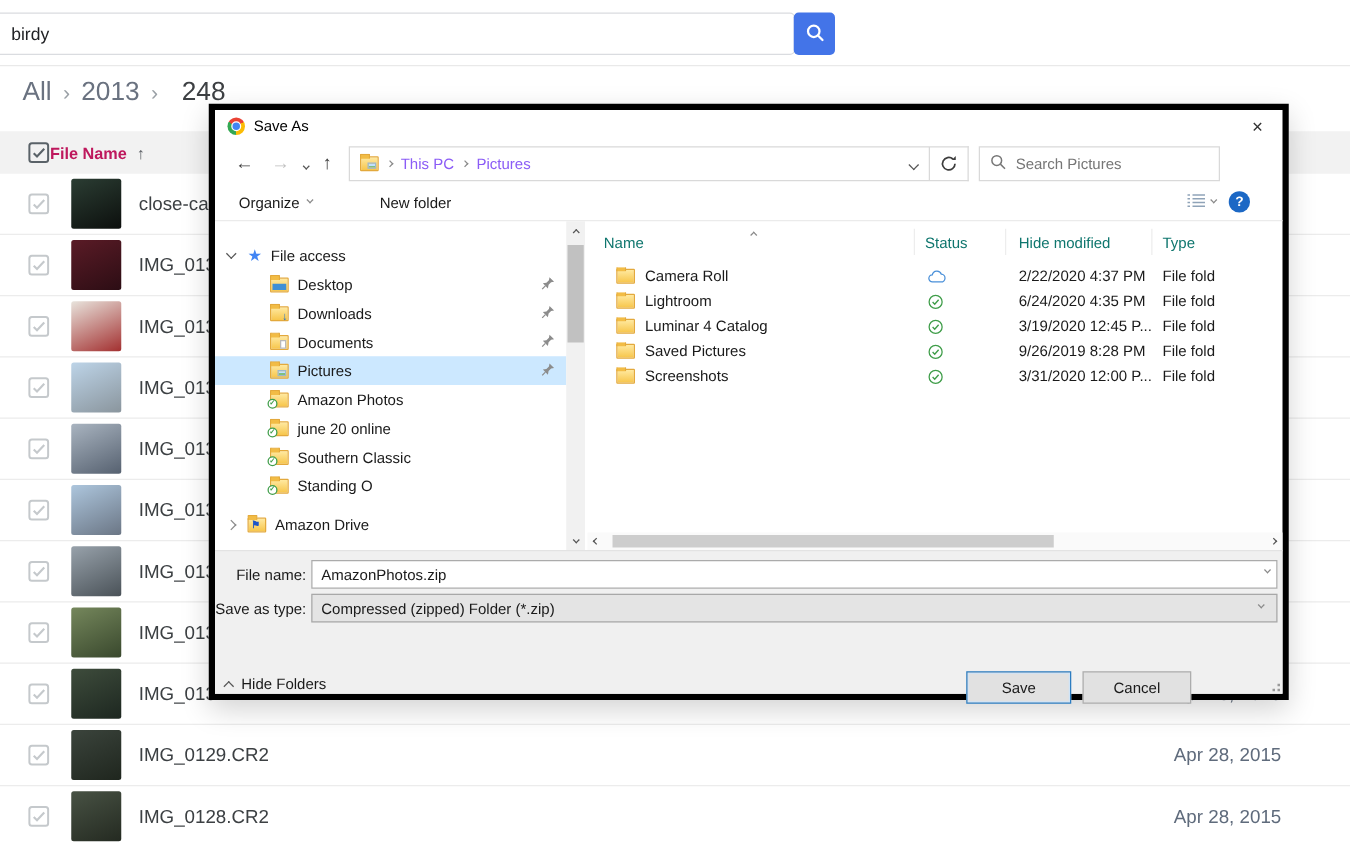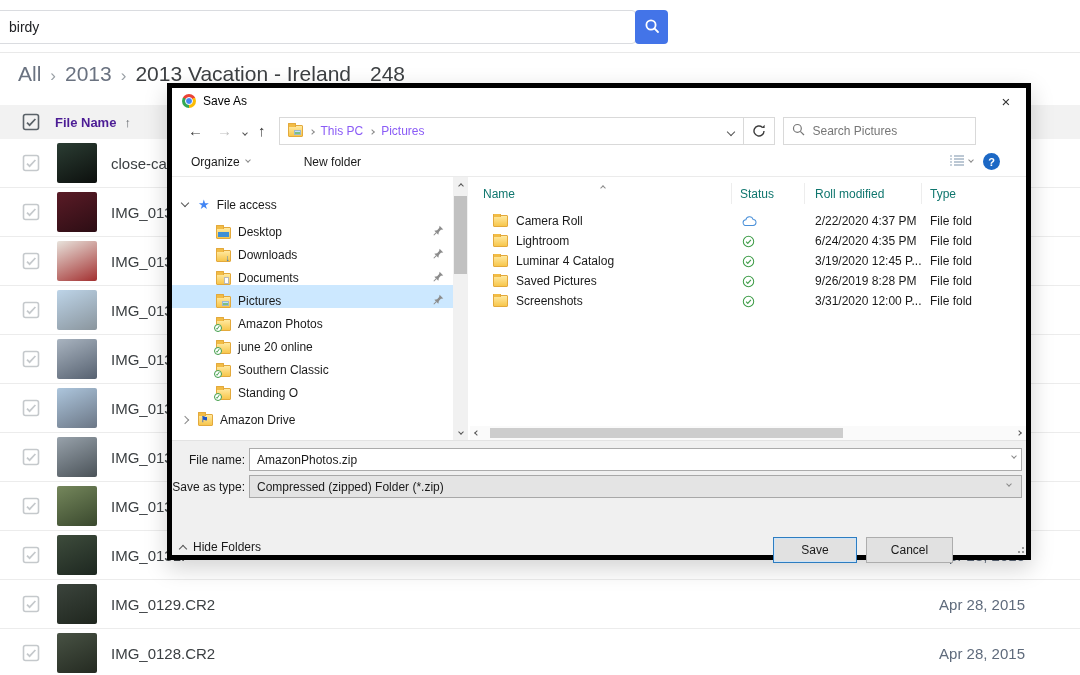--- a/index.html
+++ b/index.html
@@ -20,21 +20,21 @@
   .breadcrumb { position:absolute; top:62px; left:18px; display:flex;
     align-items:baseline; gap:9px; font-size:21px; white-space:nowrap; }
   .crumb-link { color:#6a7280; }
   .crumb-sep { color:#9aa0a6; font-size:17px; }
   .crumb-cur { color:#3d4043; }
   .crumb-count { color:#3d4043; margin-left:10px; }
 
   .tbl-head { position:absolute; top:105px; left:0; width:1080px; height:34px;
     background:#f2f2f2; display:flex; align-items:center; }
   .tbl-head .cb { margin-left:22px; color:#5a6268; }
-  .tbl-head .fn { margin-left:15px; font-size:13px; font-weight:bold; color:#4c1d95; }
+  .tbl-head .fn { font-size:13px; font-weight:bold; color:#be185d; }
   .tbl-head .sort { margin-left:8px; font-size:13px; color:#5f6368; }
   .tbl-head .added { position:absolute; left:978px; font-size:13px; font-weight:bold; color:#3f4347; }
 
   .bg-rows { position:absolute; top:139px; left:0; width:1080px; }
   .bg-row { height:49px; border-bottom:1px solid #ececec; display:flex;
     align-items:center; padding-right:55px; }
   .bg-row .cb { margin-left:22px; color:#c5c9cc; }
   .bg-row .thumb { margin-left:17px; width:40px; height:40px; border-radius:2px;
     background:#888; flex:0 0 auto; }
   .bg-row .name { margin-left:14px; font-size:15px; color:#3c4043; white-space:nowrap; }
@@ -89,21 +89,21 @@
   .view-btn { background:none; border:none; display:flex; align-items:center; gap:4px; cursor:pointer; }
   .help-btn { width:17px; height:17px; border-radius:50%; background:#1c68c5; color:#fff;
     border:none; font-size:11px; font-weight:bold; display:flex; align-items:center;
     justify-content:center; cursor:pointer; margin-right:7px; }
 
   .dlg-body { position:relative; height:263px; }
 
   .tree { position:absolute; left:0; top:0; width:281px; height:100%; padding-top:16px; }
   .tree-item { height:23px; display:flex; align-items:center; font-size:12px; cursor:pointer; }
   .tree-item .twisty { width:26px; display:flex; justify-content:center; flex:0 0 auto; }
-  .tree-item.child { padding-left:44px;align-items:flex-end; }
+  .tree-item.child { padding-left:44px; }
   .tree-item.selected { background:#cce8ff; }
   .tree-item .lbl { margin-left:7px; white-space:nowrap; }
   .tree-item .pin { margin-left:auto; margin-right:9px; }
   .tree-item.gap { margin-top:8px; }
   .star { color:#4285f4; font-size:13px; }
 
   .fldr { width:15px; height:12px; position:relative; flex:0 0 auto;
     background:linear-gradient(#ffe9a0,#f7c64c); border:1px solid #e3a93c; border-radius:1px; }
   .fldr::before { content:''; position:absolute; top:-3px; left:-1px; width:6px; height:3px;
     background:#f2bc45; border:1px solid #e3a93c; border-bottom:none; border-radius:1px 1px 0 0; }
@@ -183,21 +183,20 @@
         </svg>
     </span>
   </button>
   <div class="top-divider"></div>
 
   <div class="breadcrumb">
     <span class="crumb-link">All</span>
     <span class="crumb-sep">›</span>
     <span class="crumb-link">2013</span>
     <span class="crumb-sep">›</span>
-    <span class="crumb-cur">2013 Vacation - Ireland</span>
     <span class="crumb-count">248</span>
   </div>
 
   <div class="tbl-head">
     <span class="cb">
       <svg width="18" height="18" viewBox="0 0 18 18">
           <rect x="1.5" y="1.5" width="15" height="15" rx="2" fill="none" stroke="currentColor" stroke-width="1.6"></rect>
           <path d="M5 9.6l2.6 2.6L13.4 6" fill="none" stroke="currentColor" stroke-width="1.7"></path>
         </svg>
     </span>
@@ -492,21 +491,21 @@
       <span class="arr" style="bottom:0;">
           <i class="chev down sm"></i>
         </span>
     </div>
 
     <div class="flist">
       <div class="col-heads">
         <span class="sort-caret"><i class="chev up sm faint"></i></span>
         <span class="col c-name">Name</span>
         <span class="col c-status">Status</span>
-        <span class="col c-date">Roll modified</span>
+        <span class="col c-date">Hide modified</span>
         <span class="col c-type">Type</span>
       </div>
       <div class="f-rows">
         <div class="f-row">
           <span class="f-cell f-name">
               <span class="fldr"></span>
               <span>Camera Roll</span>
             </span>
           <span class="f-cell f-status">
               <svg width="15" height="11" viewBox="0 0 16 12">

